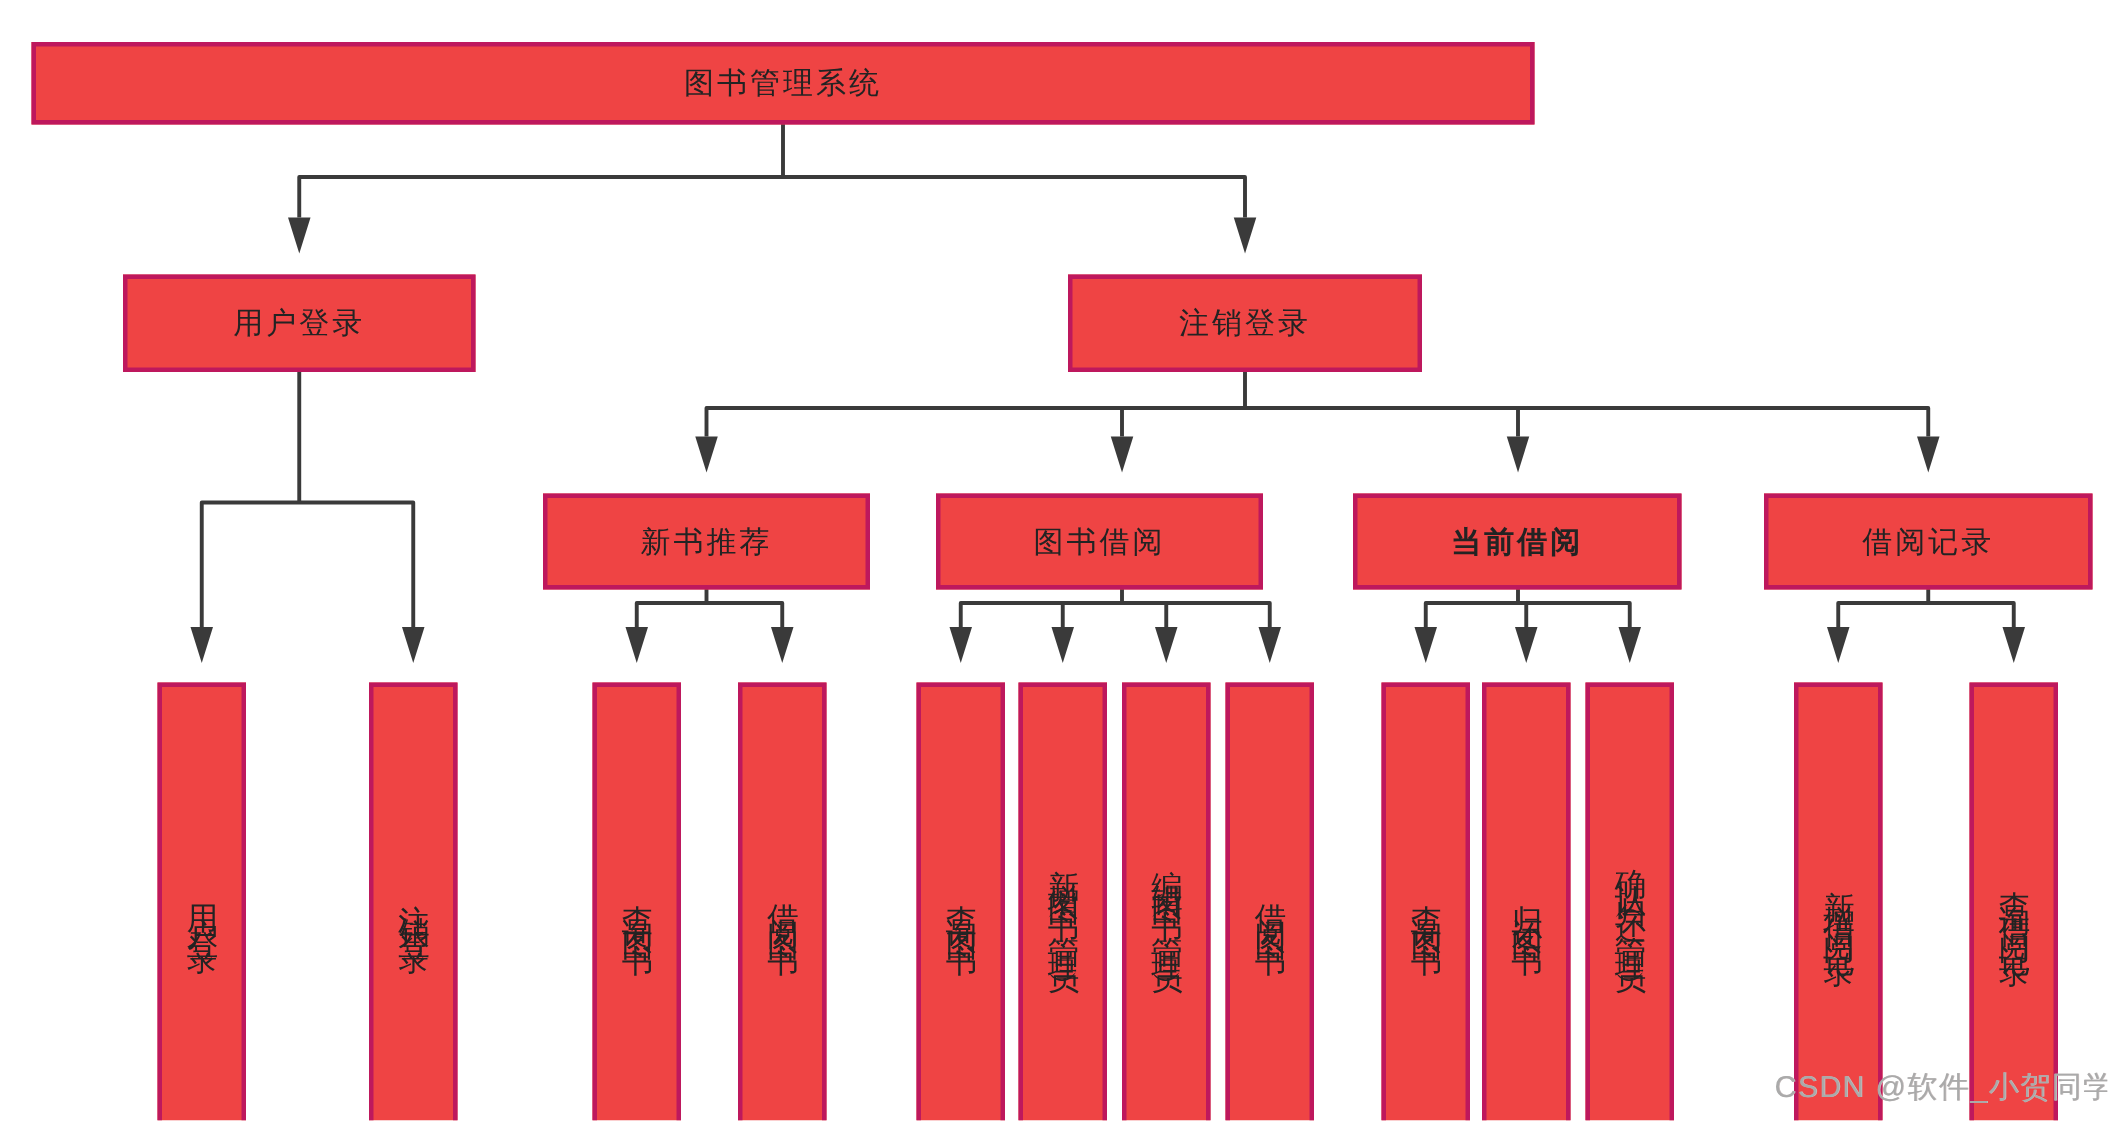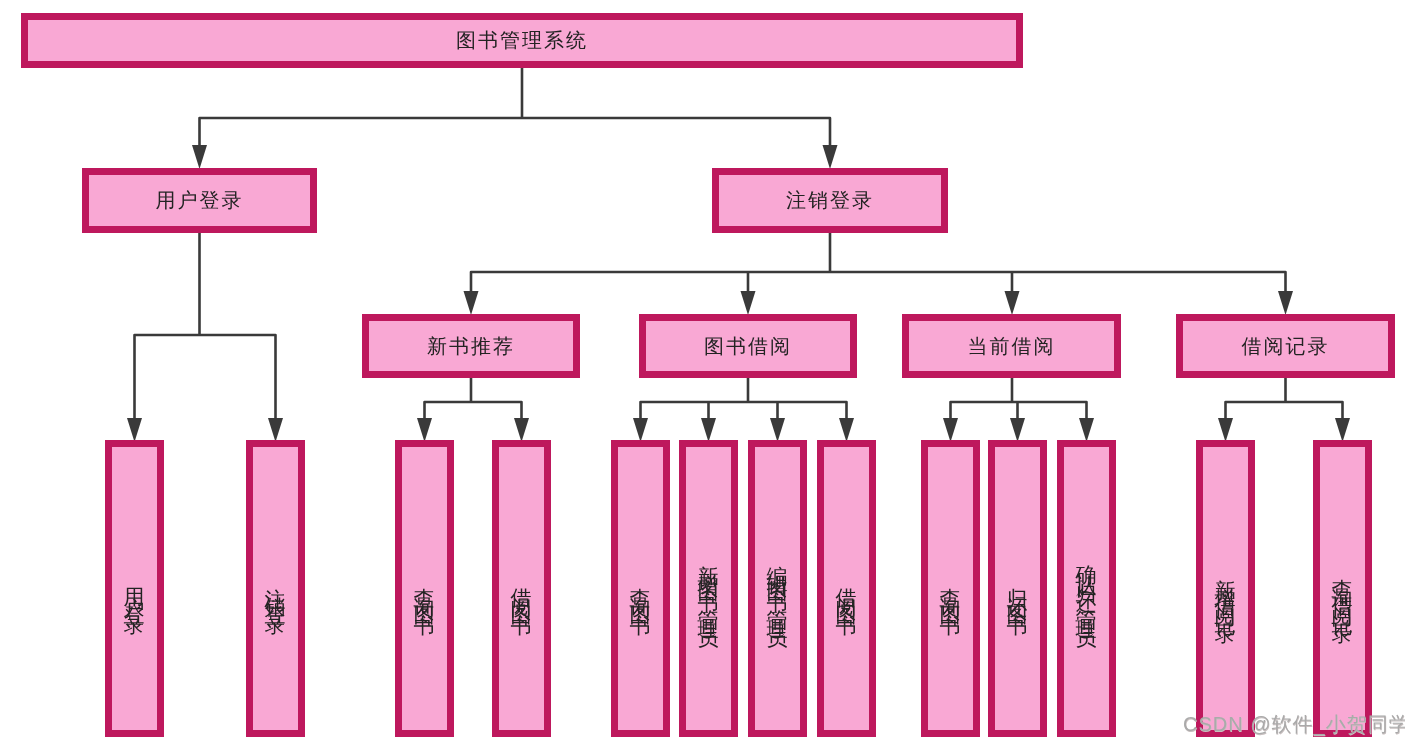--- a/index.html
+++ b/index.html
@@ -6,25 +6,26 @@
   #canvas{
     position:relative;
     width:1405px;height:747px;
     background:#ffffff;
     overflow:hidden;
     font-family:"Liberation Sans","DejaVu Sans",sans-serif;
   }
   #connectors{position:absolute;left:0;top:0;width:1405px;height:747px;}
   .box{
     position:absolute;
-    background:#f9a8d4;
-    border:7px solid #be185d;
+    background:#ef4444;
+    border:3px solid #be185d;
     box-sizing:border-box;
     display:flex;align-items:center;justify-content:center;
     color:#232323;
+    margin-top:15px;
   }
   .hbox{font-size:20px;letter-spacing:2px;white-space:nowrap;}
   .vbox{
     writing-mode:vertical-rl;
     text-orientation:mixed;
     font-size:21px;
     letter-spacing:9px;
     line-height:1;
   }
   .watermark{
@@ -84,22 +85,22 @@
       <polygon points="1335,418 1350,418 1342.5,442"></polygon>
     </g>
   </svg>
 
   <div class="box hbox" style="left:21px;top:13px;width:1002px;height:55px;">图书管理系统</div>
 
   <div class="box hbox" style="left:82px;top:168px;width:235px;height:65px;">用户登录</div>
   <div class="box hbox" style="left:712px;top:168px;width:236px;height:65px;">注销登录</div>
 
   <div class="box hbox" style="left:362px;top:314px;width:218px;height:64px;">新书推荐</div>
-  <div class="box hbox" style="left:639px;top:314px;width:218px;height:64px;">图书借阅</div>
-  <div class="box hbox" style="left:902px;top:314px;width:219px;height:64px;">当前借阅</div>
+  <div class="box hbox" style="left:624px;top:314px;width:218px;height:64px;">图书借阅</div>
+  <div class="box hbox" style="left:902px;top:314px;width:219px;height:64px;font-weight:bold;">当前借阅</div>
   <div class="box hbox" style="left:1176px;top:314px;width:219px;height:64px;">借阅记录</div>
 
   <div class="box vbox" style="left:105px;top:440px;width:59px;height:297px;">用户登录</div>
   <div class="box vbox" style="left:246px;top:440px;width:59px;height:297px;">注销登录</div>
 
   <div class="box vbox" style="left:395px;top:440px;width:59px;height:297px;">查询图书</div>
   <div class="box vbox" style="left:492px;top:440px;width:59px;height:297px;">借阅图书</div>
 
   <div class="box vbox" style="left:611px;top:440px;width:59px;height:297px;">查询图书</div>
   <div class="box vbox" style="left:679px;top:440px;width:59px;height:297px;">新增图书（管理员）</div>

